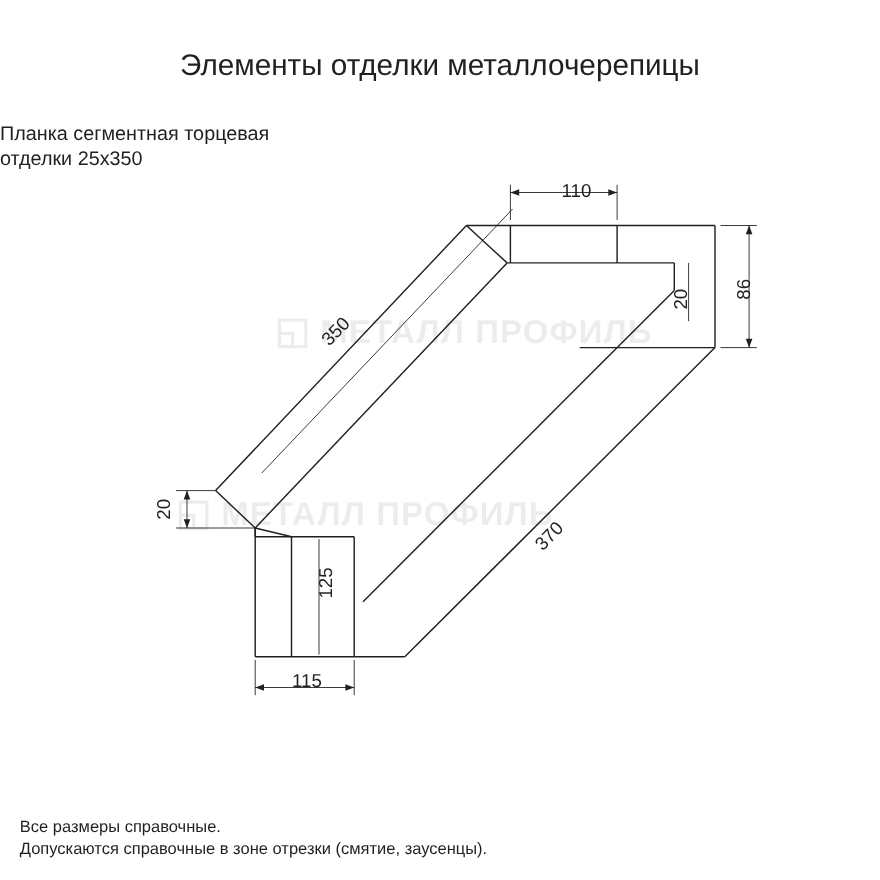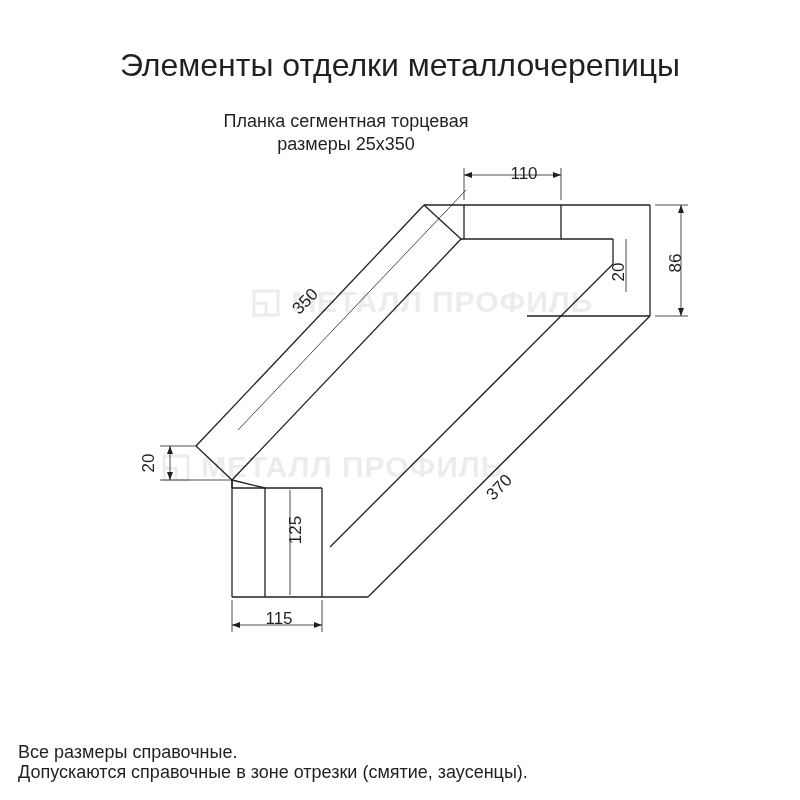--- a/index.html
+++ b/index.html
@@ -20,45 +20,45 @@
     left: 0; top: 0;
     width: 800px;
     height: 800px;
   }
   .title {
     position: absolute;
     left: 0;
     top: 26px;
     width: 800px;
     text-align: center;
-    font-size: 32px;
+    font-size: 27px;
     font-weight: normal;
     letter-spacing: 0px;
   }
   .subtitle {
     position: absolute;
     left: 0;
     top: 110px;
     width: 692px;
-    text-align: center;
+    text-align: left;
     font-size: 18px;
     line-height: 23px;
   }
   .drawing {
     position: absolute;
     left: 0;
     top: 0;
     width: 800px;
     height: 800px;
   }
   .footnotes {
     position: absolute;
     left: 18px;
     top: 742px;
-    font-size: 18px;
+    font-size: 15px;
     line-height: 20px;
     color: #231f20;
   }
   .footnotes div {
     white-space: nowrap;
   }
   .wm {
     position: absolute;
     color: #000000;
     opacity: 0.07;
@@ -78,21 +78,21 @@
 </style>
 </head>
 <body>
 
 <div class="page">
 
   <h1 class="title">Элементы отделки металлочерепицы</h1>
 
   <div class="subtitle">
     <div>Планка сегментная торцевая</div>
-    <div>размеры 25х350</div>
+    <div>отделки 25х350</div>
   </div>
 
   <svg class="drawing" viewBox="0 0 800 800">
     <g fill="none" stroke="#231f20" stroke-width="1.3" stroke-linejoin="miter" stroke-linecap="butt">
 
       <path d="M 196 446 L 424 205"></path>
       <path d="M 232 480 L 461 239"></path>
       <path d="M 196 446 L 232 480"></path>
 
       <path d="M 424 205 L 461 239"></path>

